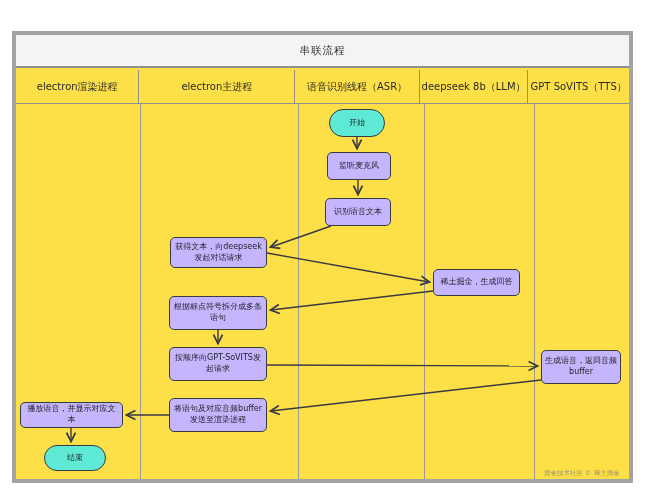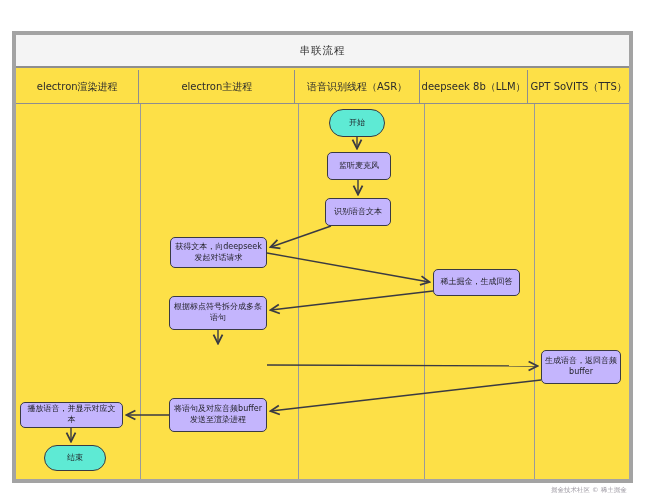--- a/index.html
+++ b/index.html
@@ -32,22 +32,22 @@
   }
   .node{
     position:absolute;display:flex;align-items:center;justify-content:center;
     text-align:center;font-size:8px;line-height:1.35;color:#1e1e24;
     border:1.5px solid #3a3a42;border-radius:5px;background:#c4b5fd;
     padding:1px 3px;box-sizing:border-box;
   }
   .stadium{border-radius:14px;background:#5eead4;}
   .arrows{position:absolute;left:0;top:0;width:645px;height:500px;pointer-events:none;}
   .watermark{
-    position:absolute;left:544px;top:486px;font-size:6.5px;
-    color:rgba(125,120,132,0.75);white-space:nowrap;margin-left:7px;
+    position:absolute;left:544px;top:469px;font-size:6.5px;
+    color:rgba(125,120,132,0.75);white-space:nowrap;
   }
 </style>
 </head>
 <body>
 
 <div class="page">
 
   <div class="table-frame">
     <div class="title-row">串联流程</div>
     <div class="header-row">
@@ -68,20 +68,21 @@
   <div class="node" style="left:327px;top:152px;width:64px;height:28px">监听麦克风</div>
 
   <div class="node" style="left:325px;top:198px;width:66px;height:28px">识别语音文本</div>
 
   <div class="node" style="left:170px;top:237px;width:97px;height:31px">获得文本，向deepseek发起对话请求</div>
 
   <div class="node" style="left:433px;top:269px;width:87px;height:27px">稀土掘金，生成回答</div>
 
   <div class="node" style="left:169px;top:296px;width:98px;height:34px">根据标点符号拆分成多条语句</div>
 
+  <div class="node" style="left:169px;top:347px;width:98px;height:34px">按顺序向GPT-SoVITS发起请求</div>
 
   <div class="node" style="left:541px;top:350px;width:80px;height:34px">生成语音，返回音频buffer</div>
 
   <div class="node" style="left:169px;top:398px;width:98px;height:34px">将语句及对应音频buffer发送至渲染进程</div>
 
   <div class="node" style="left:20px;top:402px;width:103px;height:26px">播放语音，并显示对应文本</div>
 
   <div class="node stadium" style="left:44px;top:445px;width:62px;height:26px">结束</div>
 
   <svg class="arrows" viewBox="0 0 645 500" xmlns="http://www.w3.org/2000/svg">

